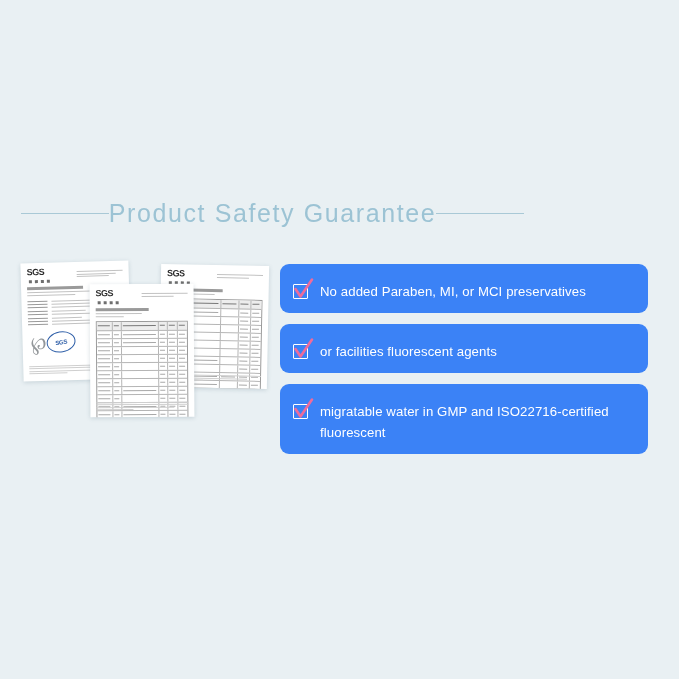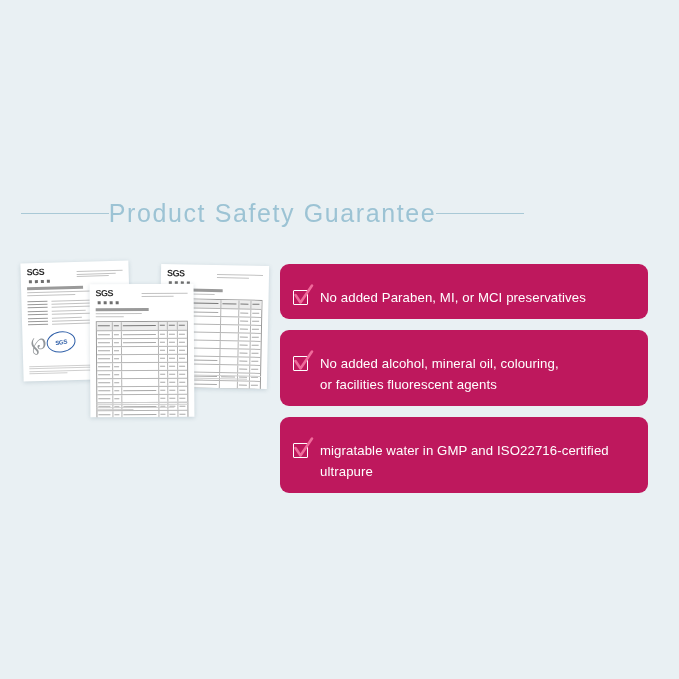--- a/index.html
+++ b/index.html
@@ -209,24 +209,24 @@
   }
 
   
   .boxes {
     position: absolute;
     left: 280px;
     top: 264px;
     width: 368px;
   }
   .gbox {
-    background: #be185d;
+    background: #3b82f6;
     border-radius: 9px;
     box-sizing: border-box;
-    padding: 23px 14px 11px 13px;
+    padding: 17px 14px 11px 13px;
     display: flex;
     align-items: flex-start;
     gap: 10px;
     margin-bottom: 11px;
   }
   .checkbox {
     position: relative;
     flex: none;
     width: 17px;
     height: 17px;
@@ -576,33 +576,32 @@
     </div>
 
     <div class="gbox">
       <div class="checkbox">
         <div class="sq"></div>
         <svg viewBox="0 0 24 24">
             <path d="M3.5 11 L8.5 18.5 L20 1.5" fill="none" stroke="#ef6b9b" stroke-width="2.6" stroke-linecap="round" stroke-linejoin="round"></path>
           </svg>
       </div>
       <div class="gbox-text">
-        <div>No added alcohol, mineral oil, colouring,</div>
         <div>or facilities fluorescent agents</div>
       </div>
     </div>
 
     <div class="gbox">
       <div class="checkbox">
         <div class="sq"></div>
         <svg viewBox="0 0 24 24">
             <path d="M3.5 11 L8.5 18.5 L20 1.5" fill="none" stroke="#ef6b9b" stroke-width="2.6" stroke-linecap="round" stroke-linejoin="round"></path>
           </svg>
       </div>
       <div class="gbox-text">
         <div>migratable water in GMP and ISO22716-certified</div>
-        <div>ultrapure</div>
+        <div>fluorescent</div>
       </div>
     </div>
 
   </div>
 
 </div>
 
 </body></html>

